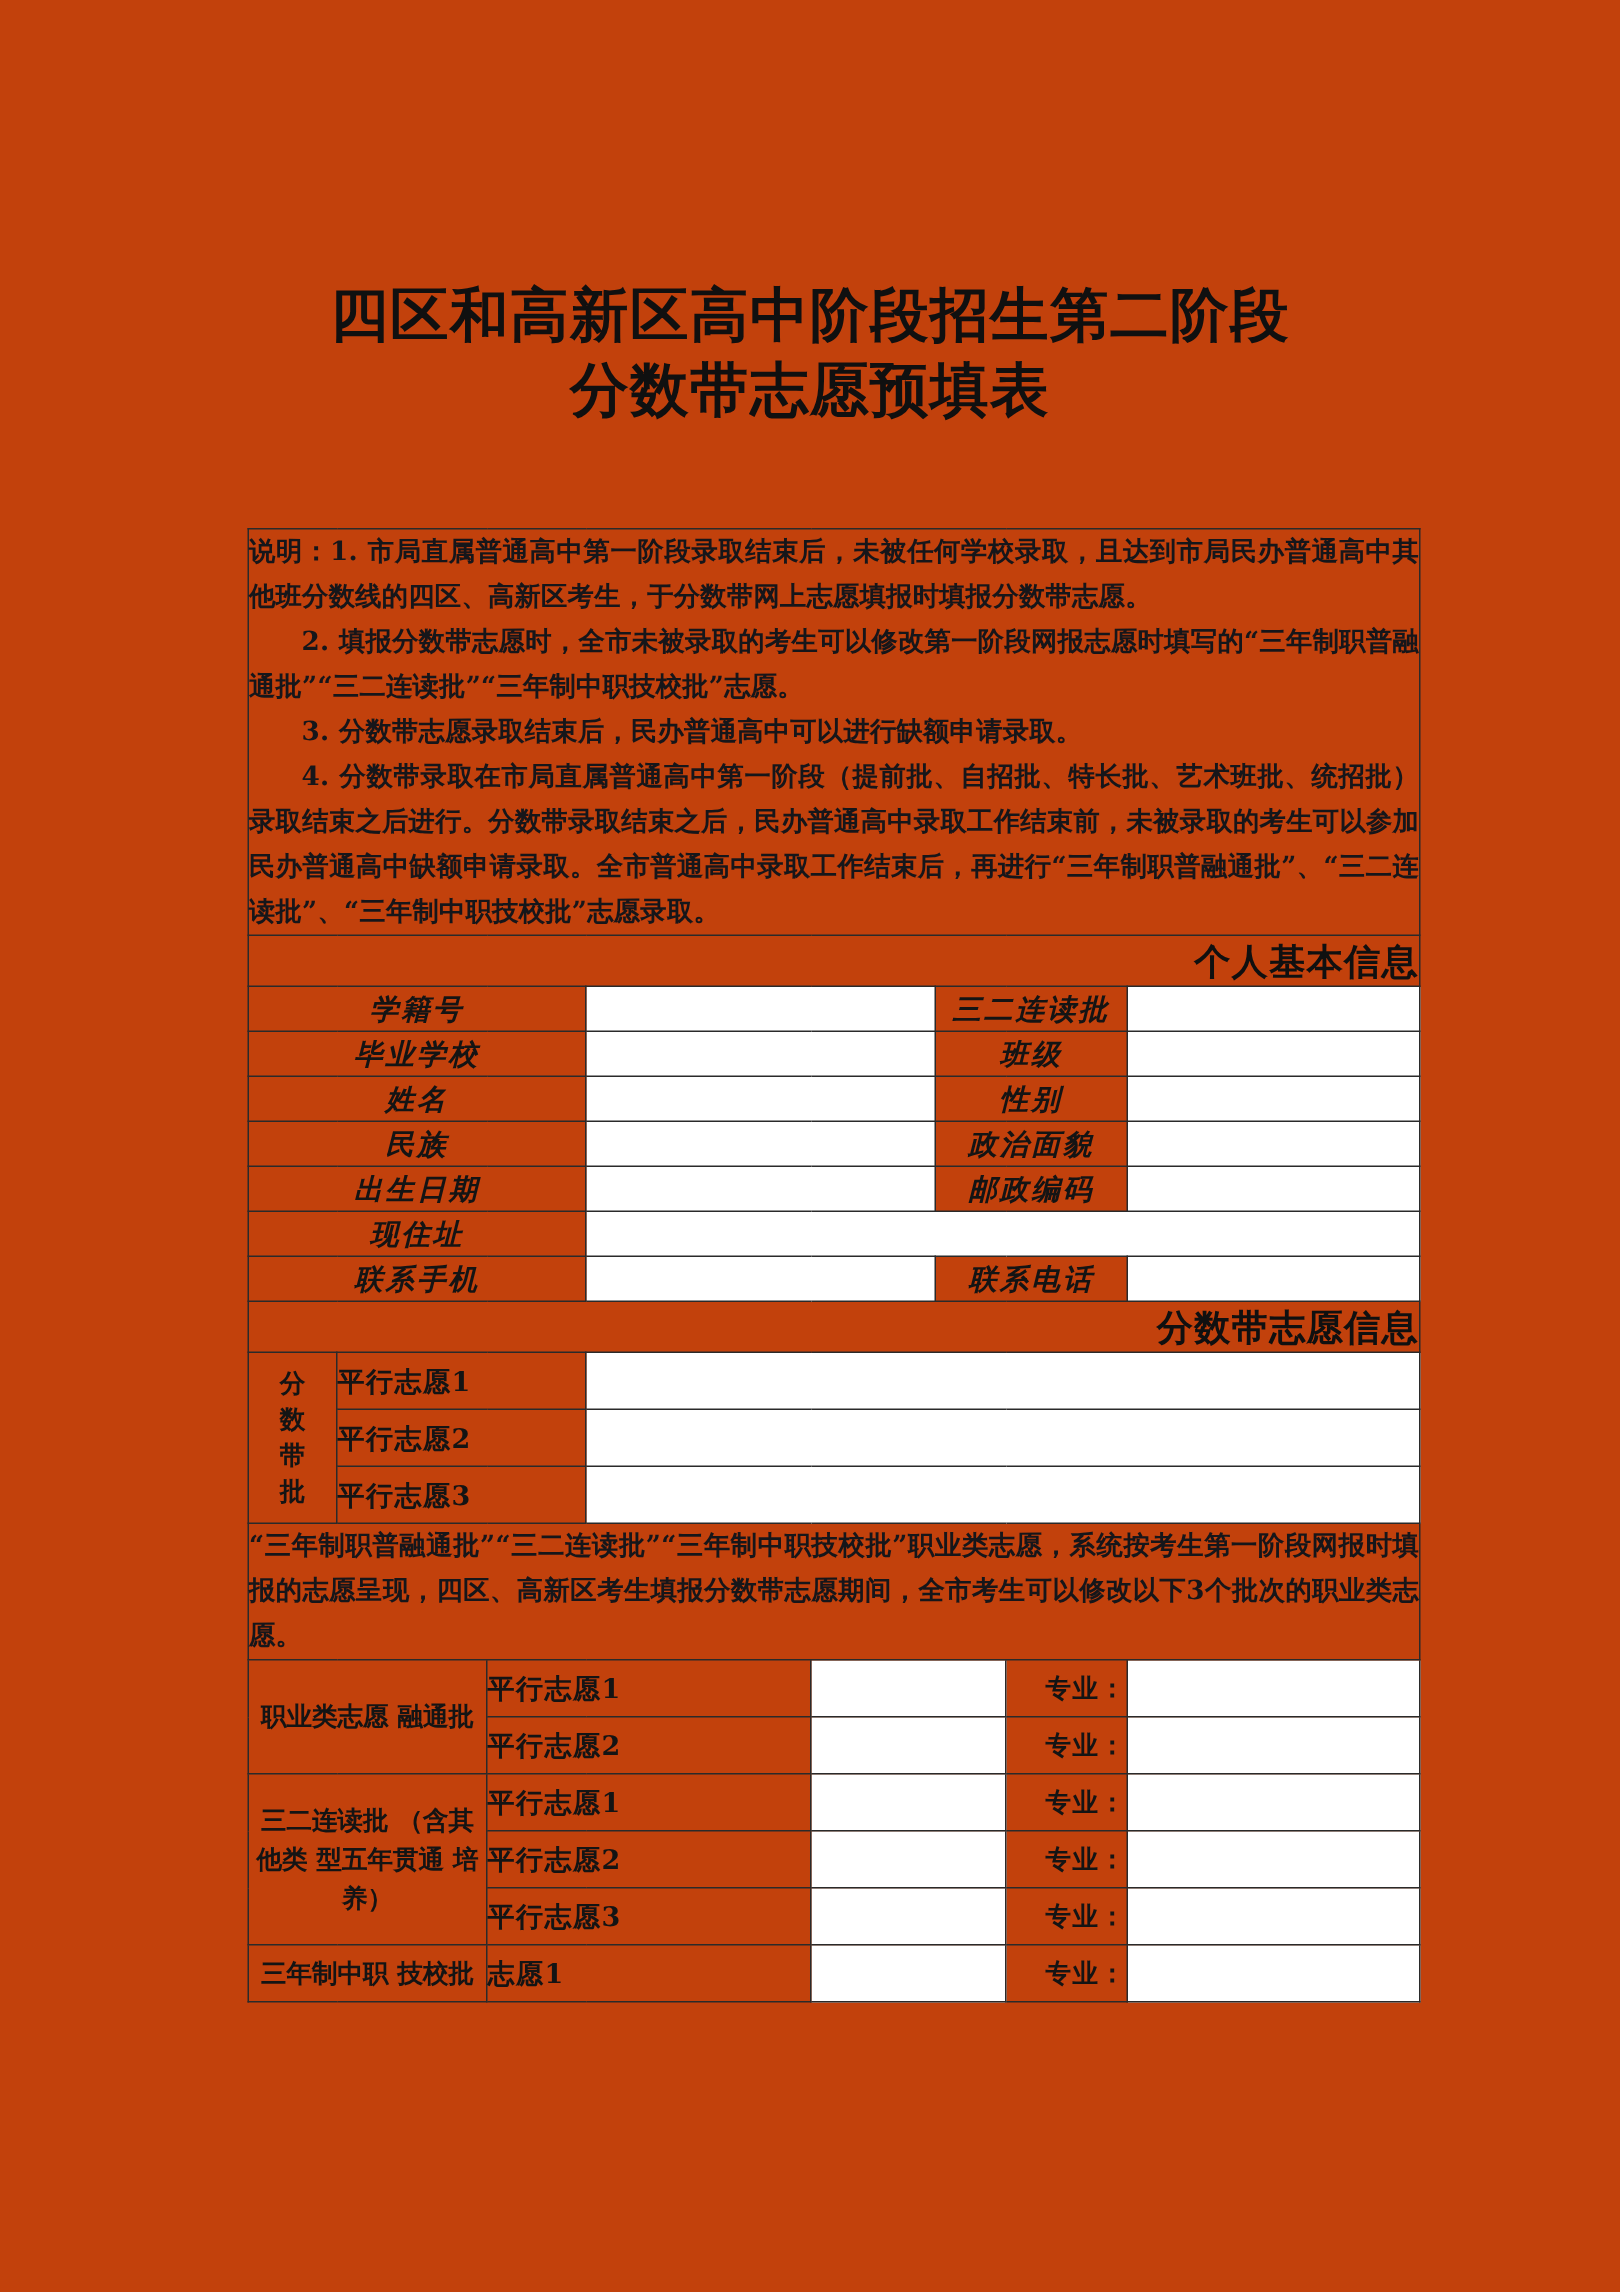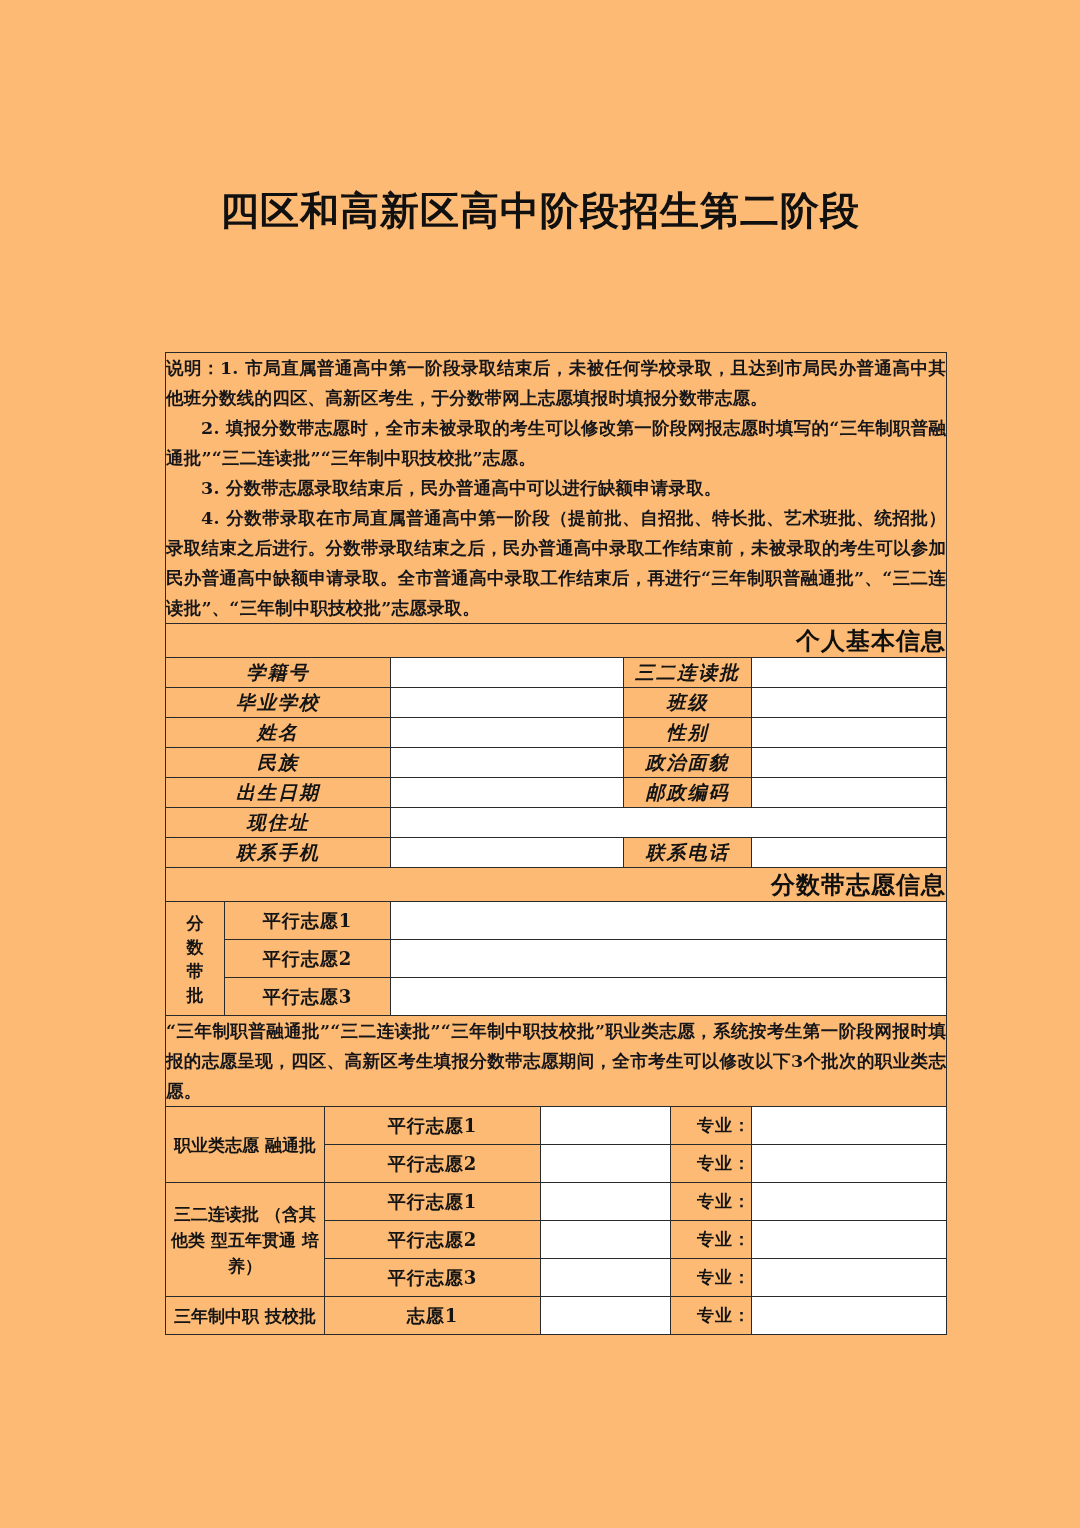--- a/index.html
+++ b/index.html
@@ -15,21 +15,21 @@
     font-family: "DejaVu Serif", "Liberation Serif", serif;
     color: #1a1a1a;
     overflow: hidden;
   }
 
   .page {
     position: absolute;
     left: 0; top: 0;
     width: 1080px;
     height: 1528px;
-    background: #fdba74;
+    background: #c2410c;
   }
 
   
   .title-block {
     position: absolute;
     left: 0;
     top: 186px;
     width: 1080px;
     text-align: center;
   }
@@ -99,21 +99,21 @@
     text-align: center;
     font-size: 17px;
     font-weight: 700;
     line-height: 24px;
     padding: 2px 0;
     color: #141414;
   }
   .vlabel span { display: block; }
 
   .choice-lbl {
-    text-align: center;
+    text-align: left;
     font-size: 18px;
     font-weight: 700;
     height: 38px;
     letter-spacing: 1px;
     color: #141414;
   }
 
   .batch-lbl {
     text-align: center;
     font-size: 17px;
@@ -131,20 +131,21 @@
     color: #141414;
   }
 </style>
 </head>
 <body>
 
 <div class="page">
 
   <div class="title-block">
     <div class="title-line">四区和高新区高中阶段招生第二阶段</div>
+    <div class="title-line">分数带志愿预填表</div>
   </div>
 
   <table class="doc-table">
     <colgroup>
       <col style="width:59px">
       <col style="width:100px">
       <col style="width:66px">
       <col style="width:150px">
       <col style="width:83px">
       <col style="width:47px">

